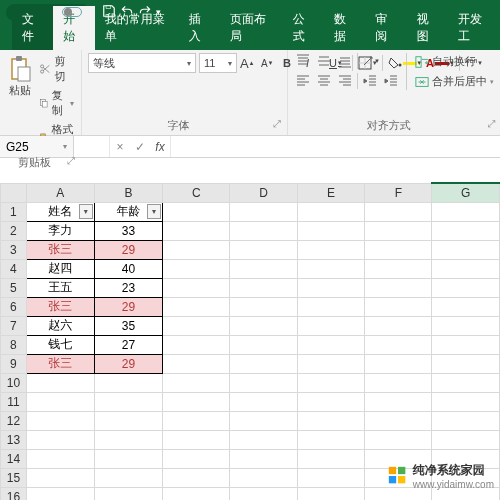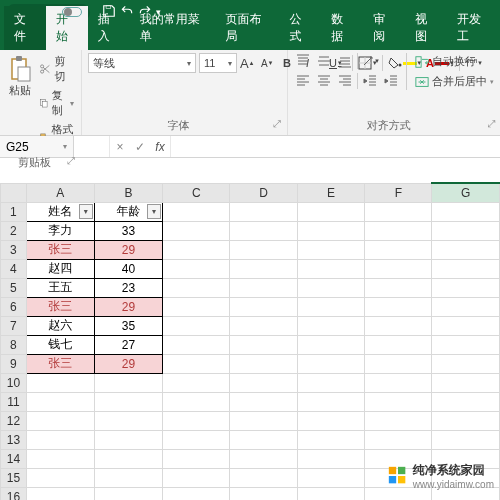--- a/index.html
+++ b/index.html
@@ -5,21 +5,21 @@
 * { margin: 0; padding: 0; box-sizing: border-box; font-family: "Microsoft YaHei", sans-serif; }
 body { width: 500px; height: 500px; background: #fff; overflow: hidden; position: relative; }
 
 .titlebar { background: #0e6838; height: 24px; display: flex; align-items: center; padding: 0 6px; color: #fff; font-size: 11px; gap: 12px; }
 .titlebar .seg { display: flex; align-items: center; gap: 4px; }
 .titlebar .autosave { background: #0a5a30; border-radius: 10px; padding: 1px 8px; display: flex; align-items: center; gap: 4px; }
 .titlebar .pill { width: 20px; height: 10px; border: 1px solid #6aa; border-radius: 5px; position: relative; }
 .titlebar .pill::after { content:""; position:absolute; width:8px; height:8px; background:#888; border-radius:50%; left:1px; top:0; }
 .titlebar svg { width: 14px; height: 14px; }
 
-.tabs { background: #0e6838; height: 26px; display: flex; align-items: flex-end; padding-left: 4px; color: #fff; font-size: 12px; }
+.tabs { background: #0e6838; height: 26px; display: flex; align-items: flex-end; padding-left: 12px; color: #fff; font-size: 12px; }
 .tabs .tab { padding: 5px 10px; cursor: pointer; }
 .tabs .tab.file { background: #0b5a2f; }
 .tabs .tab.active { background: #f3f3f3; color: #0e6838; font-weight: 500; margin-top: 8px; }
 
 .ribbon { background: #f3f3f3; height: 86px; border-bottom: 1px solid #d4d4d4; display: flex; font-size: 11px; color: #444; }
 .group { border-right: 1px solid #e0e0e0; padding: 3px 6px 2px; display: flex; flex-direction: column; justify-content: space-between; }
 .group-label { text-align: center; font-size: 11px; color: #666; padding-top: 2px; }
 .group-label .launcher { float: right; margin-left: 4px; color: #888; font-size: 10px; }
 .clip-body { display: flex; gap: 4px; }
 .paste-btn { display: flex; flex-direction: column; align-items: center; padding: 2px; cursor: pointer; }
@@ -94,22 +94,22 @@
     <span><svg viewBox="0 0 24 24" fill="none" stroke="#fff" stroke-width="2">
           <path d="M15 14l5-5-5-5M20 9H10a6 6 0 00-6 6v1"></path>
         </svg></span>
     <span style="font-size:9px">▾</span>
   </div>
 </div>
 
 <div class="tabs">
   <div class="tab file">文件</div>
   <div class="tab active">开始</div>
+  <div class="tab">我的常用菜单</div>
   <div class="tab">插入</div>
-  <div class="tab">我的常用菜单</div>
   <div class="tab">页面布局</div>
   <div class="tab">公式</div>
   <div class="tab">数据</div>
   <div class="tab">审阅</div>
   <div class="tab">视图</div>
   <div class="tab">开发工</div>
 </div>
 
 <div class="ribbon">
 

